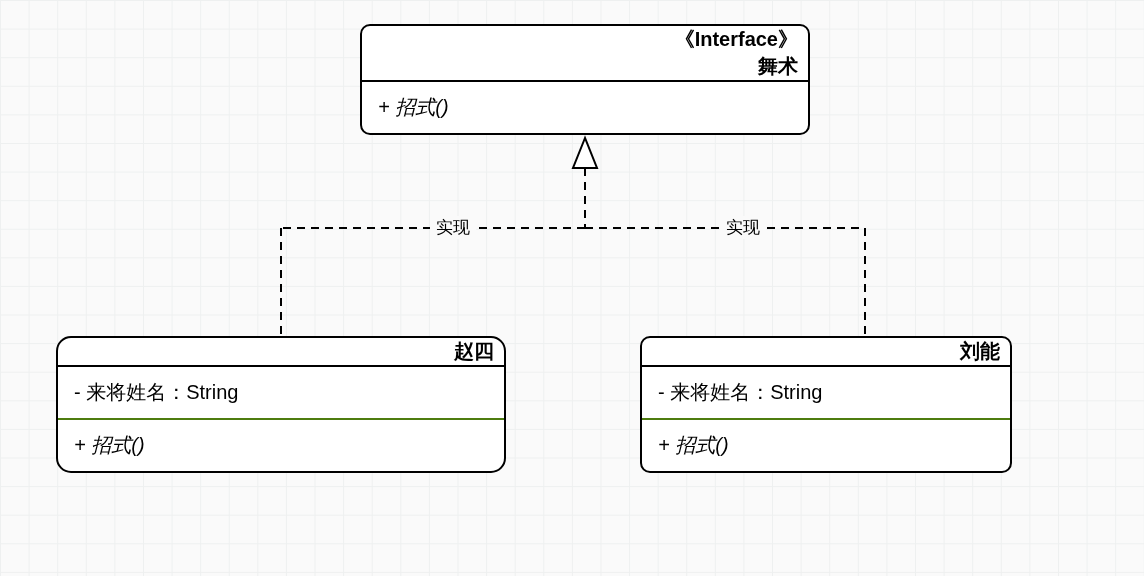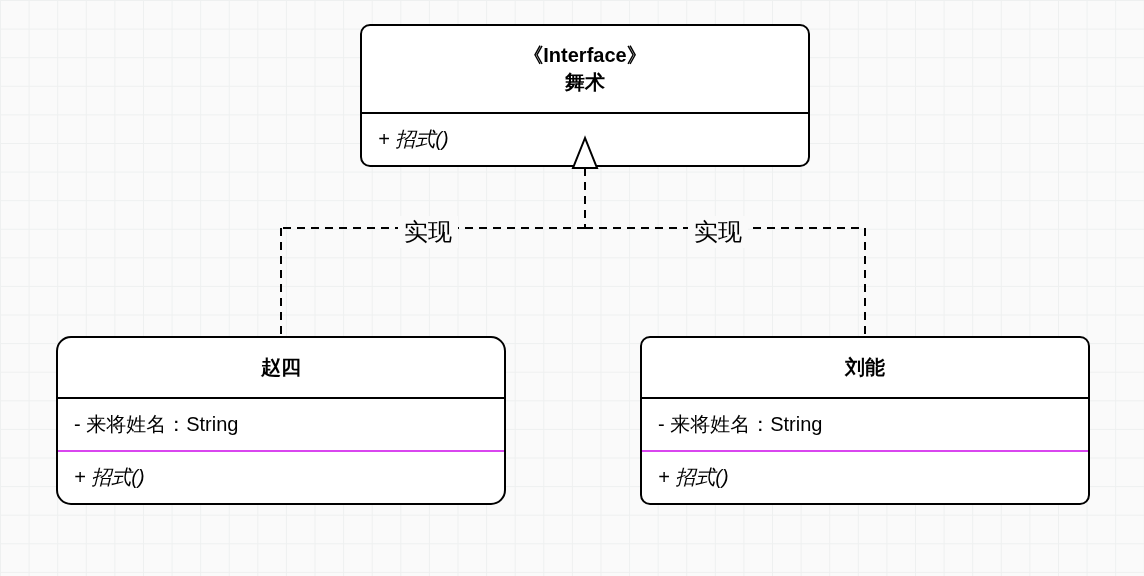--- a/index.html
+++ b/index.html
@@ -20,71 +20,72 @@
       overflow: hidden;
     }
     .uml-box {
       position: absolute;
       background: #fff;
       border: 2px solid #000;
       border-radius: 10px;
       overflow: hidden;
     }
     .uml-header {
-      text-align: center;
+      text-align: right;
       border-bottom: 2px solid #000;
-      padding: 16px 10px;
+      padding: 0 10px;
       font-weight: 700;
       font-size: 20px;
       line-height: 1.35;
     }
     .uml-header .stereotype {
       display: block;
       font-weight: 700;
     }
     .uml-row {
       padding: 12px 16px;
       font-size: 20px;
-      border-bottom: 2px solid #d946ef;
+      border-bottom: 2px solid #4d7c0f;
       text-align: left;
     }
     .uml-row:last-child {
       border-bottom: none;
       font-style: italic;
     }
     #interface-box {
       left: 360px;
       top: 24px;
       width: 450px;
     }
     #class-left {
       left: 56px;
       top: 336px;
       width: 450px;
       border-radius: 15px;
     }
     #class-right {
       left: 640px;
       top: 336px;
-      width: 450px;
+      width: 372px;
     }
     svg.connectors {
       position: absolute;
       left: 0;
       top: 0;
       width: 1144px;
       height: 576px;
       pointer-events: none;
     }
     .edge-label {
       position: absolute;
       background: #fafafa;
       padding: 0 6px;
-      font-size: 24px;
+      font-size: 17px;
       color: #000;
+      margin-left: 32px;
     }
     #label-left {
       left: 398px;
       top: 216px;
     }
     #label-right {
       left: 688px;
       top: 216px;
     }
   </style>

